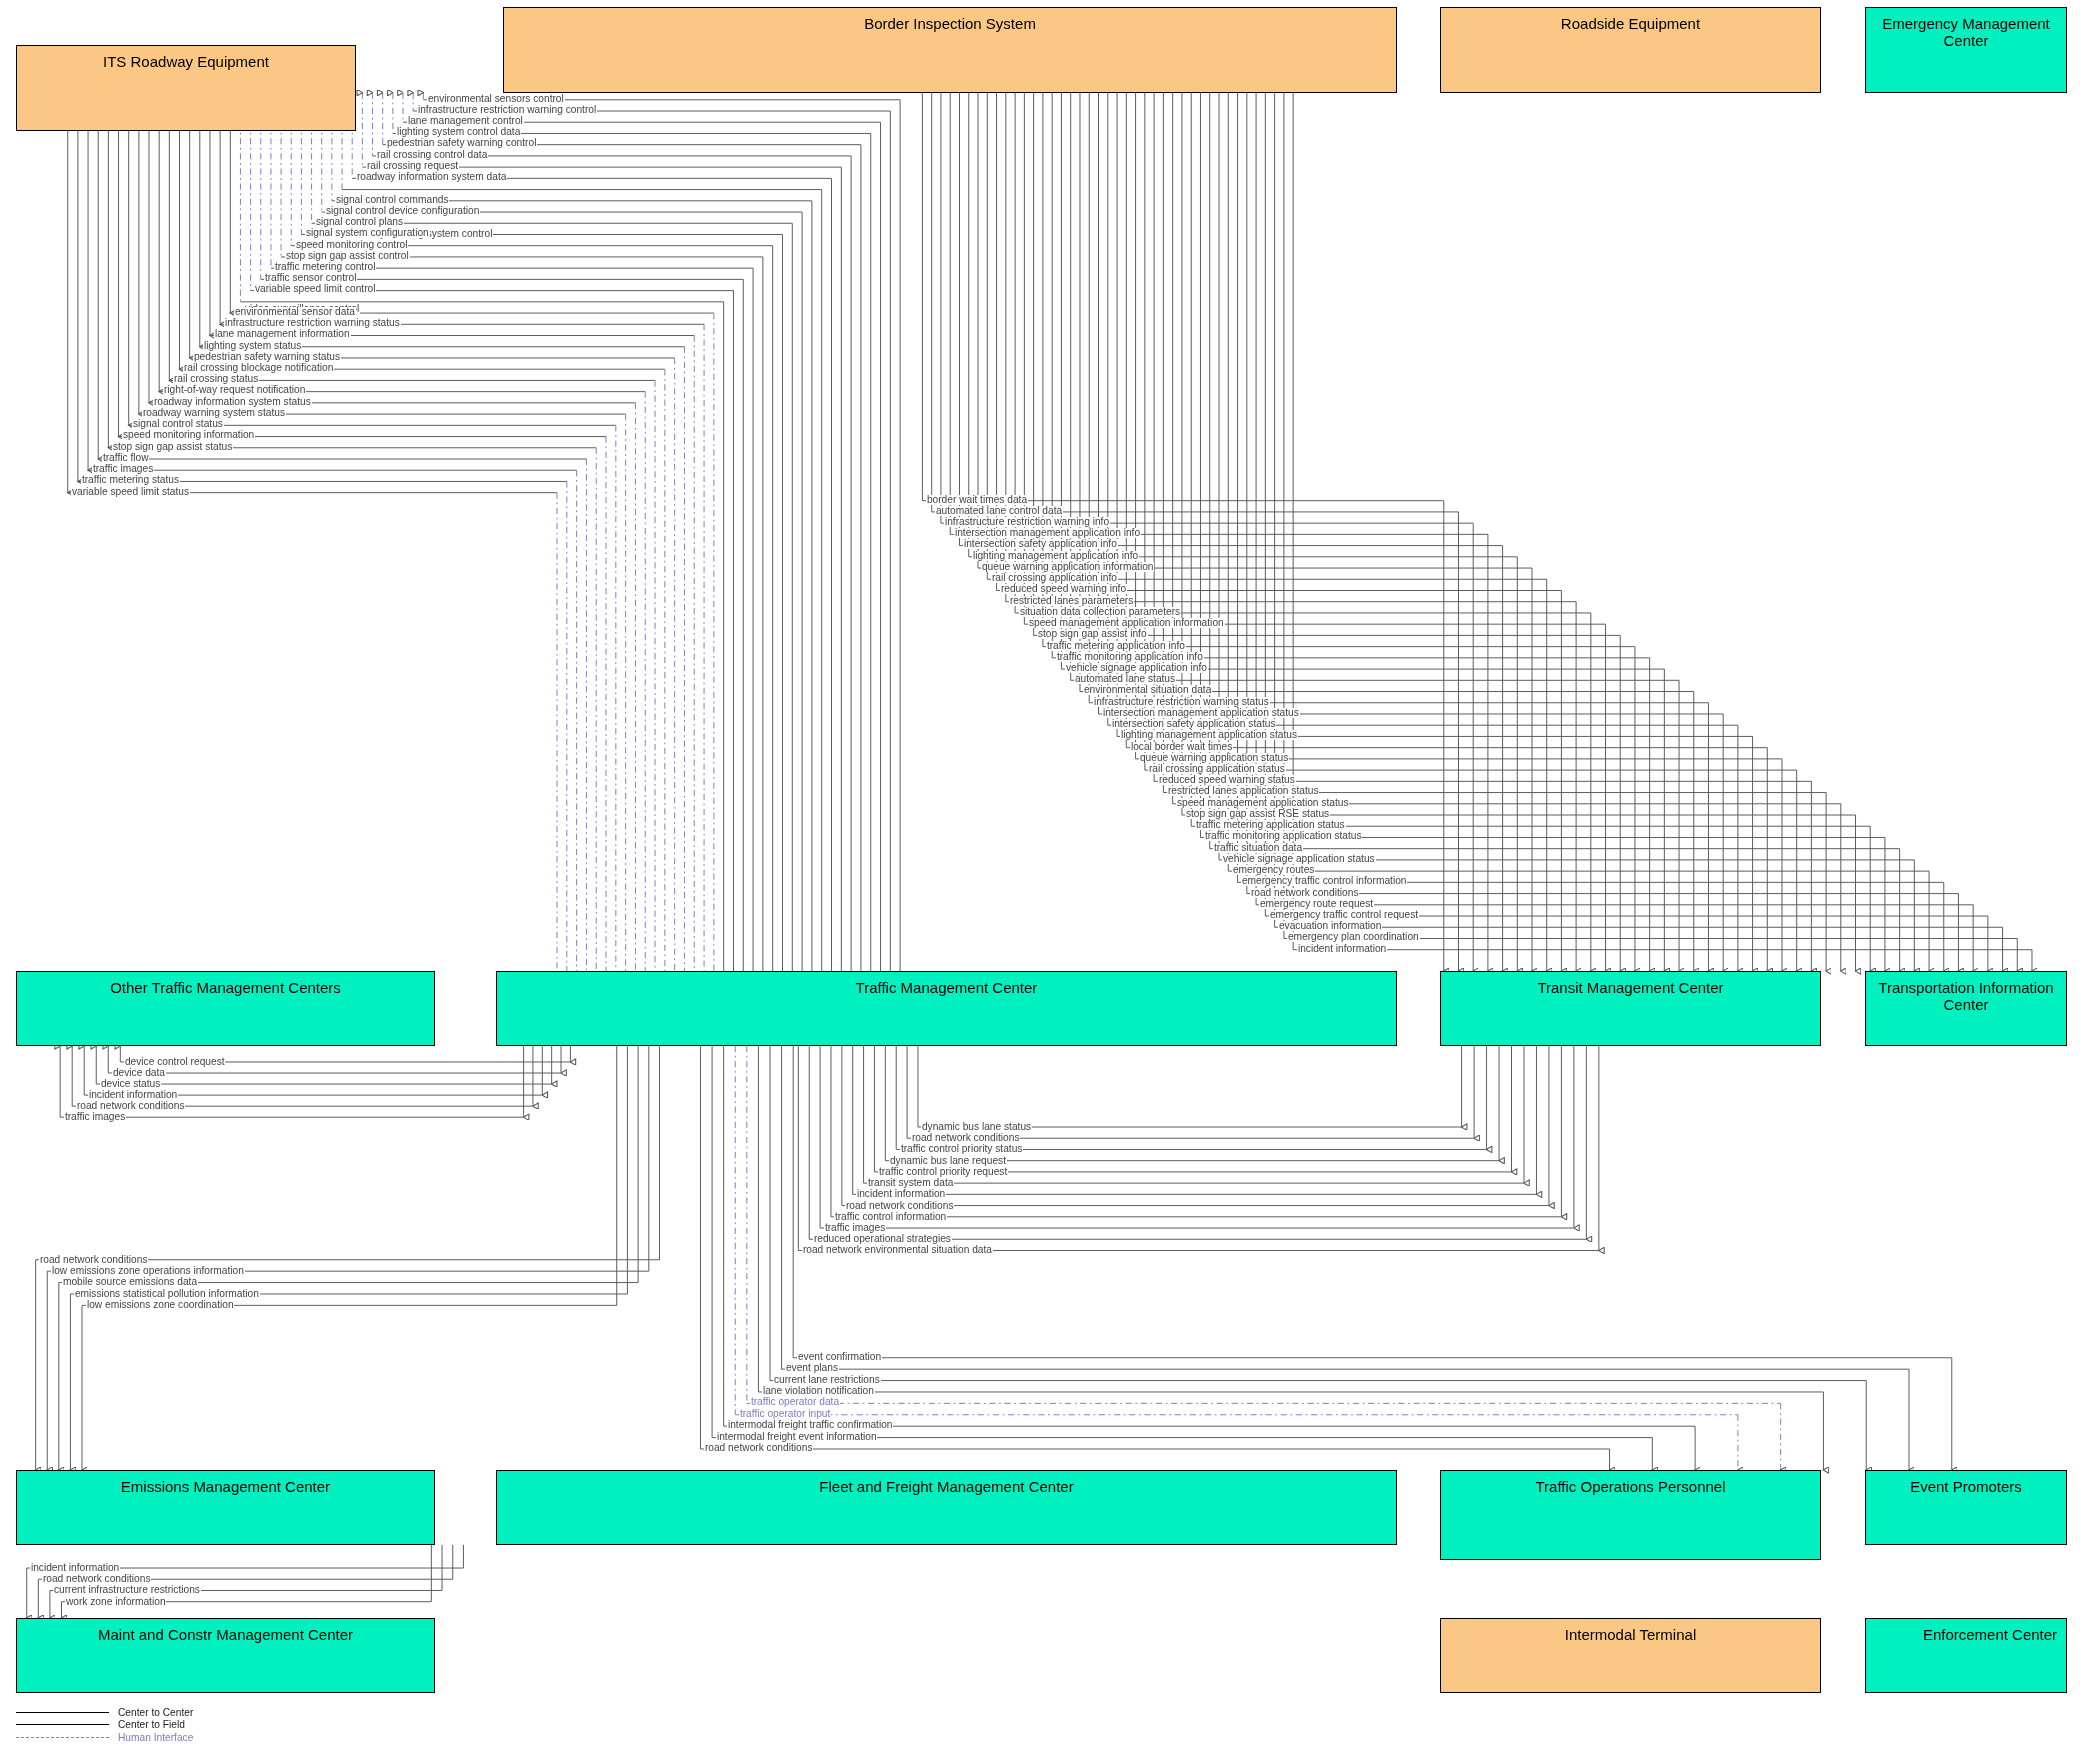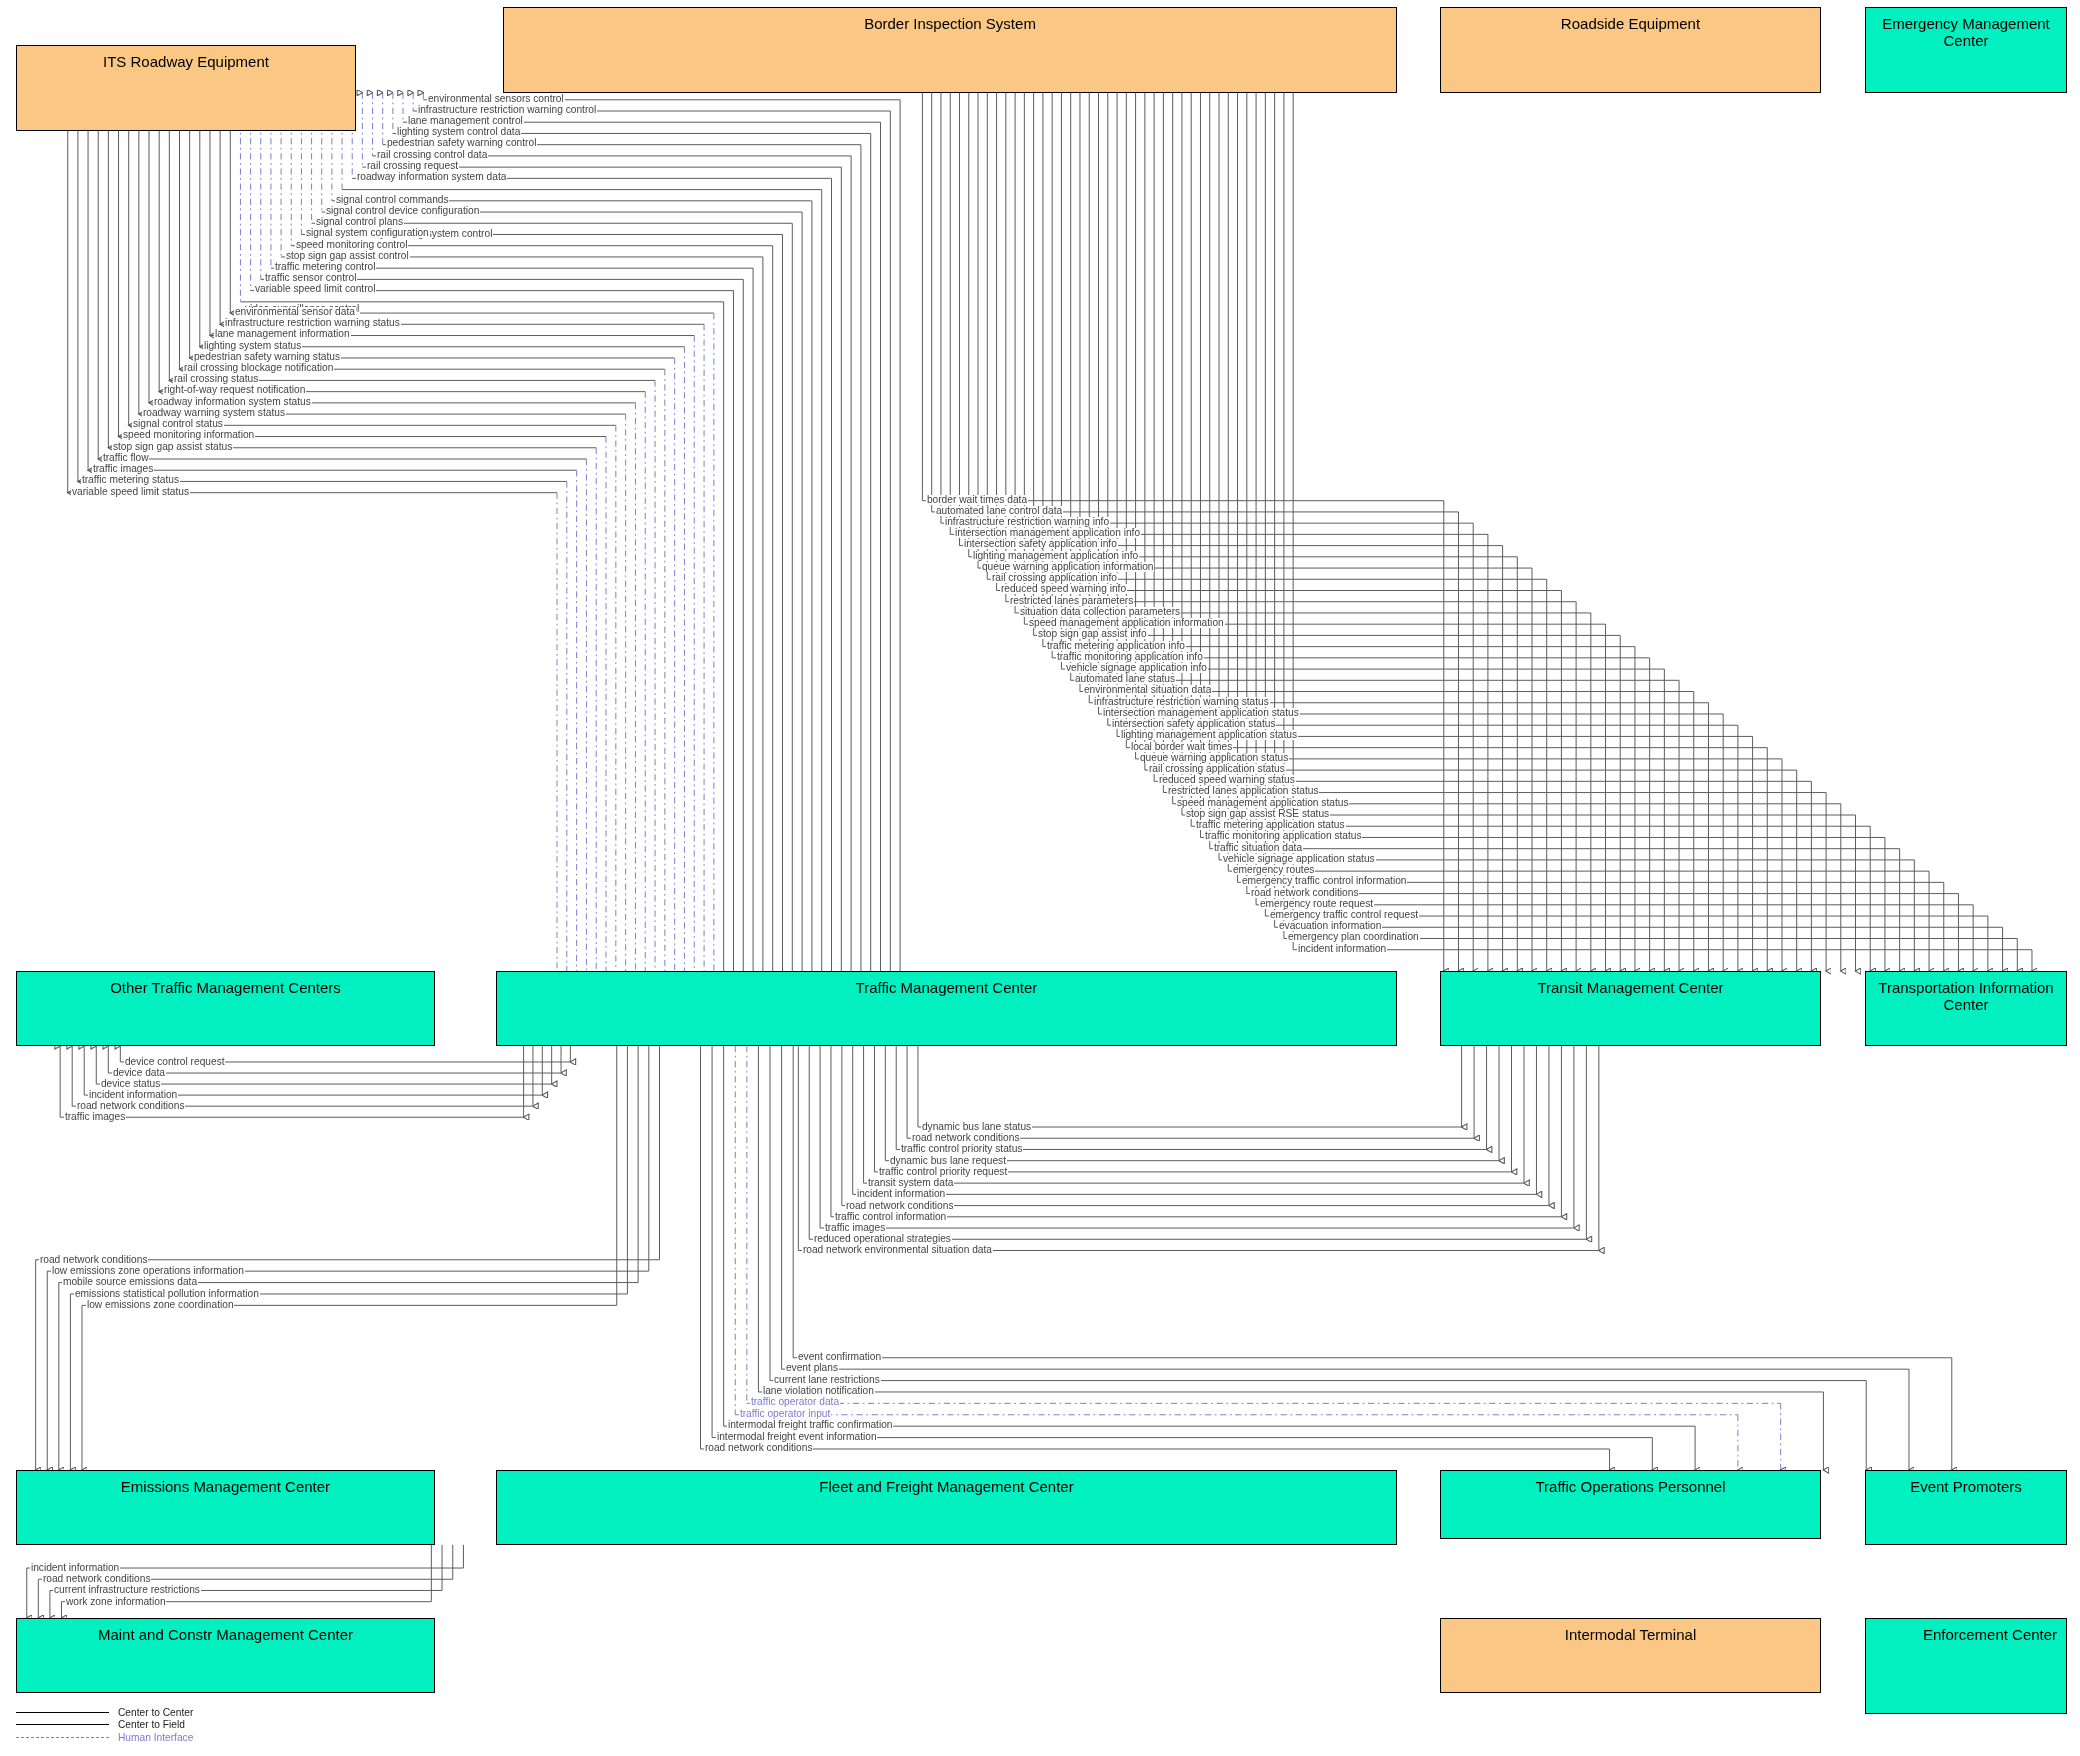--- a/index.html
+++ b/index.html
@@ -425,25 +425,25 @@
       <div class="node orange" style="left: 16px; top: 7.1px; width: 340px; height: 86px; margin-top: 38px;"><span>ITS Roadway Equipment</span></div>
       <div class="node orange" style="left: 503px; top: 7.1px; width: 894px; height: 86px;"><span>Border Inspection System</span></div>
       <div class="node orange" style="left: 1440px; top: 7.1px; width: 381px; height: 86px;"><span>Roadside Equipment</span></div>
       <div class="node cyan" style="left: 1865px; top: 7.1px; width: 202px; height: 86px;"><span>Emergency Management Center</span></div>
       <div class="node cyan" style="left: 16px; top: 971px; width: 419px; height: 75px;"><span>Other Traffic Management Centers</span></div>
       <div class="node cyan" style="left: 496px; top: 971px; width: 901px; height: 75px;"><span>Traffic Management Center</span></div>
       <div class="node cyan" style="left: 1440px; top: 971px; width: 381px; height: 75px;"><span>Transit Management Center</span></div>
       <div class="node cyan" style="left: 1865px; top: 971px; width: 202px; height: 75px;"><span>Transportation Information Center</span></div>
       <div class="node cyan" style="left: 16px; top: 1470px; width: 419px; height: 75px;"><span>Emissions Management Center</span></div>
       <div class="node cyan" style="left: 496px; top: 1470px; width: 901px; height: 75px;"><span>Fleet and Freight Management Center</span></div>
-      <div class="node cyan" style="left: 1440px; top: 1470px; width: 381px; height: 69px;"><span>Traffic Operations Personnel</span></div>
+      <div class="node cyan" style="left: 1440px; top: 1470px; width: 381px; height: 90px;"><span>Traffic Operations Personnel</span></div>
       <div class="node cyan" style="left: 1865px; top: 1470px; width: 202px; height: 75px;"><span>Event Promoters</span></div>
       <div class="node cyan" style="left: 16px; top: 1618px; width: 419px; height: 75px;"><span>Maint and Constr Management Center</span></div>
       <div class="node orange" style="left: 1440px; top: 1618px; width: 381px; height: 75px;"><span>Intermodal Terminal</span></div>
-      <div class="node cyan" style="left: 1865px; top: 1618px; width: 202px; height: 96px; padding-left: 48px;"><span>Enforcement Center</span></div>
+      <div class="node cyan" style="left: 1865px; top: 1618px; width: 202px; height: 75px; padding-left: 48px;"><span>Enforcement Center</span></div>
     </div>
   <div id="label-layer">
       <div class="flowlabel" style="left: 427px; top: 94px;">environmental sensors control</div>
       <div class="flowlabel" style="left: 417px; top: 105px;">infrastructure restriction warning control</div>
       <div class="flowlabel" style="left: 407px; top: 116px;">lane management control</div>
       <div class="flowlabel" style="left: 396px; top: 127px;">lighting system control data</div>
       <div class="flowlabel" style="left: 386px; top: 138px;">pedestrian safety warning control</div>
       <div class="flowlabel" style="left: 376px; top: 150px;">rail crossing control data</div>
       <div class="flowlabel" style="left: 366px; top: 161px;">rail crossing request</div>
       <div class="flowlabel" style="left: 356px; top: 172px;">roadway information system data</div>

